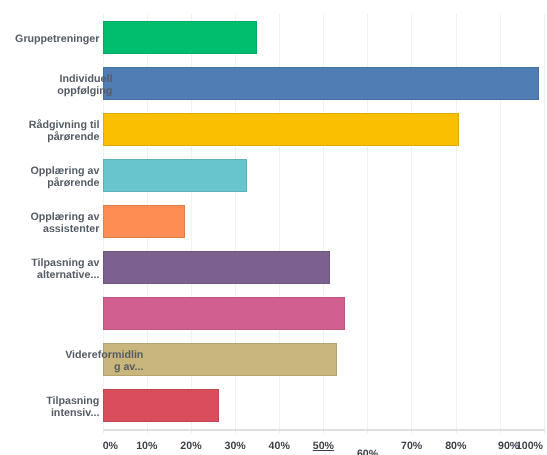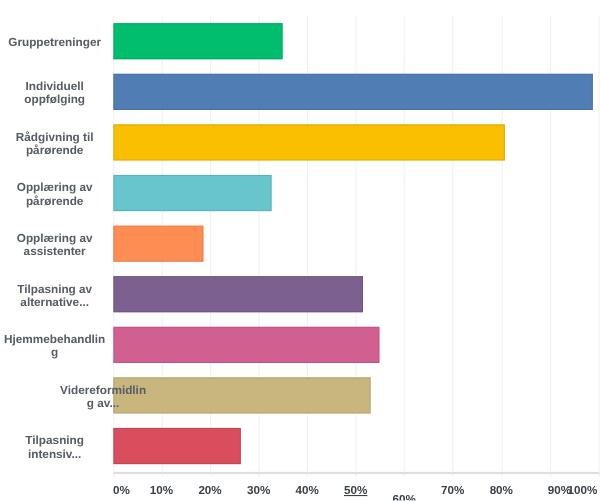--- a/index.html
+++ b/index.html
@@ -5,21 +5,21 @@
   html,body{margin:0;padding:0;}
   body{width:547px;height:455px;background:#ffffff;overflow:hidden;
        font-family:"Liberation Sans",sans-serif;
        -webkit-font-smoothing:antialiased;text-rendering:geometricPrecision;}
   #chart{position:relative;width:547px;height:455px;}
   .gridline{position:absolute;width:1px;background:#f0f0f0;}
   .axisline{position:absolute;height:2px;background:linear-gradient(to bottom,#e6e6e6 0%,#d7d7d7 50%,#ebebeb 100%);}
   .tickmark{position:absolute;width:1px;background:#ececec;}
   .bar{position:absolute;box-shadow:inset 0 0 0 1px rgba(0,0,0,0.10);}
   .catlabel{position:absolute;display:flex;flex-direction:column;
-            align-items:center;justify-content:center;
+            align-items:flex-end;justify-content:center;
             color:#555c66;font-size:10.7px;font-weight:bold;line-height:12.1px;
             white-space:nowrap;}
   .ticklabel{position:absolute;color:#3b4148;font-size:10.6px;font-weight:bold;
              white-space:nowrap;line-height:11px;}
 </style>
 </head>
 <body>
 
 <div id="chart">
     <div class="gridline" style="left: 103px; top: 14px; height: 414.7px; background: rgb(241, 241, 241);"></div>
@@ -43,21 +43,21 @@
     <div class="gridline" style="left: 500px; top: 14px; height: 414.7px; background: rgb(241, 241, 241);"></div>
     <div class="tickmark" style="left: 500px; top: 429.7px; height: 3px;"></div>
     <div class="gridline" style="left: 544px; top: 14px; height: 414.7px; background: rgb(241, 241, 241);"></div>
     <div class="tickmark" style="left: 544px; top: 429.7px; height: 3px;"></div>
     <div class="axisline" style="left: 102.7px; top: 428.7px; width: 442.3px;"></div>
     <div class="bar" style="left: 102.7px; top: 21.3px; width: 154.455px; height: 32.7px; background: rgb(0, 190, 110);"></div>
     <div class="catlabel" style="left: 0px; width: 99.4px; top: 20px; height: 38px;">
       <span>Gruppetreninger</span>
     </div>
     <div class="bar" style="left: 102.7px; top: 67.3px; width: 436.446px; height: 32.7px; background: rgb(79, 125, 180);"></div>
-    <div class="catlabel" style="left: 0px; width: 99.4px; top: 66px; height: 38px;">
+    <div class="catlabel" style="left: 0px; width: 99.4px; top: 66px; height: 38px; padding-left: 13px;">
       <span>Individuell</span>
       <span>oppfølging</span>
     </div>
     <div class="bar" style="left: 102.7px; top: 113.3px; width: 356.129px; height: 32.7px; background: rgb(250, 191, 0);"></div>
     <div class="catlabel" style="left: 0px; width: 99.4px; top: 112px; height: 38px;">
       <span>Rådgivning til</span>
       <span>pårørende</span>
     </div>
     <div class="bar" style="left: 102.7px; top: 159.3px; width: 143.864px; height: 32.7px; background: rgb(104, 197, 205);"></div>
     <div class="catlabel" style="left: 0px; width: 99.4px; top: 158px; height: 38px;">
@@ -68,24 +68,20 @@
     <div class="catlabel" style="left: 0px; width: 99.4px; top: 204px; height: 38px;">
       <span>Opplæring av</span>
       <span>assistenter</span>
     </div>
     <div class="bar" style="left: 102.7px; top: 251.3px; width: 226.828px; height: 32.7px; background: rgb(124, 96, 143);"></div>
     <div class="catlabel" style="left: 0px; width: 99.4px; top: 250px; height: 38px;">
       <span>Tilpasning av</span>
       <span>alternative...</span>
     </div>
     <div class="bar" style="left: 102.7px; top: 297.3px; width: 242.274px; height: 32.7px; background: rgb(209, 95, 144);"></div>
-    <div class="catlabel" style="left: 0px; width: 99.4px; top: 296px; height: 38px;">
-      <span>Hjemmebehandlin</span>
-      <span>g</span>
-    </div>
     <div class="bar" style="left: 102.7px; top: 343.3px; width: 233.889px; height: 32.7px; background: rgb(201, 182, 124);"></div>
     <div class="catlabel" style="left: 0px; width: 99.4px; top: 342px; height: 38px; padding-left: 44px;">
       <span>Videreformidlin</span>
       <span>g av...</span>
     </div>
     <div class="bar" style="left: 102.7px; top: 389.3px; width: 116.503px; height: 32.7px; background: rgb(218, 77, 92);"></div>
     <div class="catlabel" style="left: 0px; width: 99.4px; top: 388px; height: 38px;">
       <span>Tilpasning</span>
       <span>intensiv...</span>
     </div>

